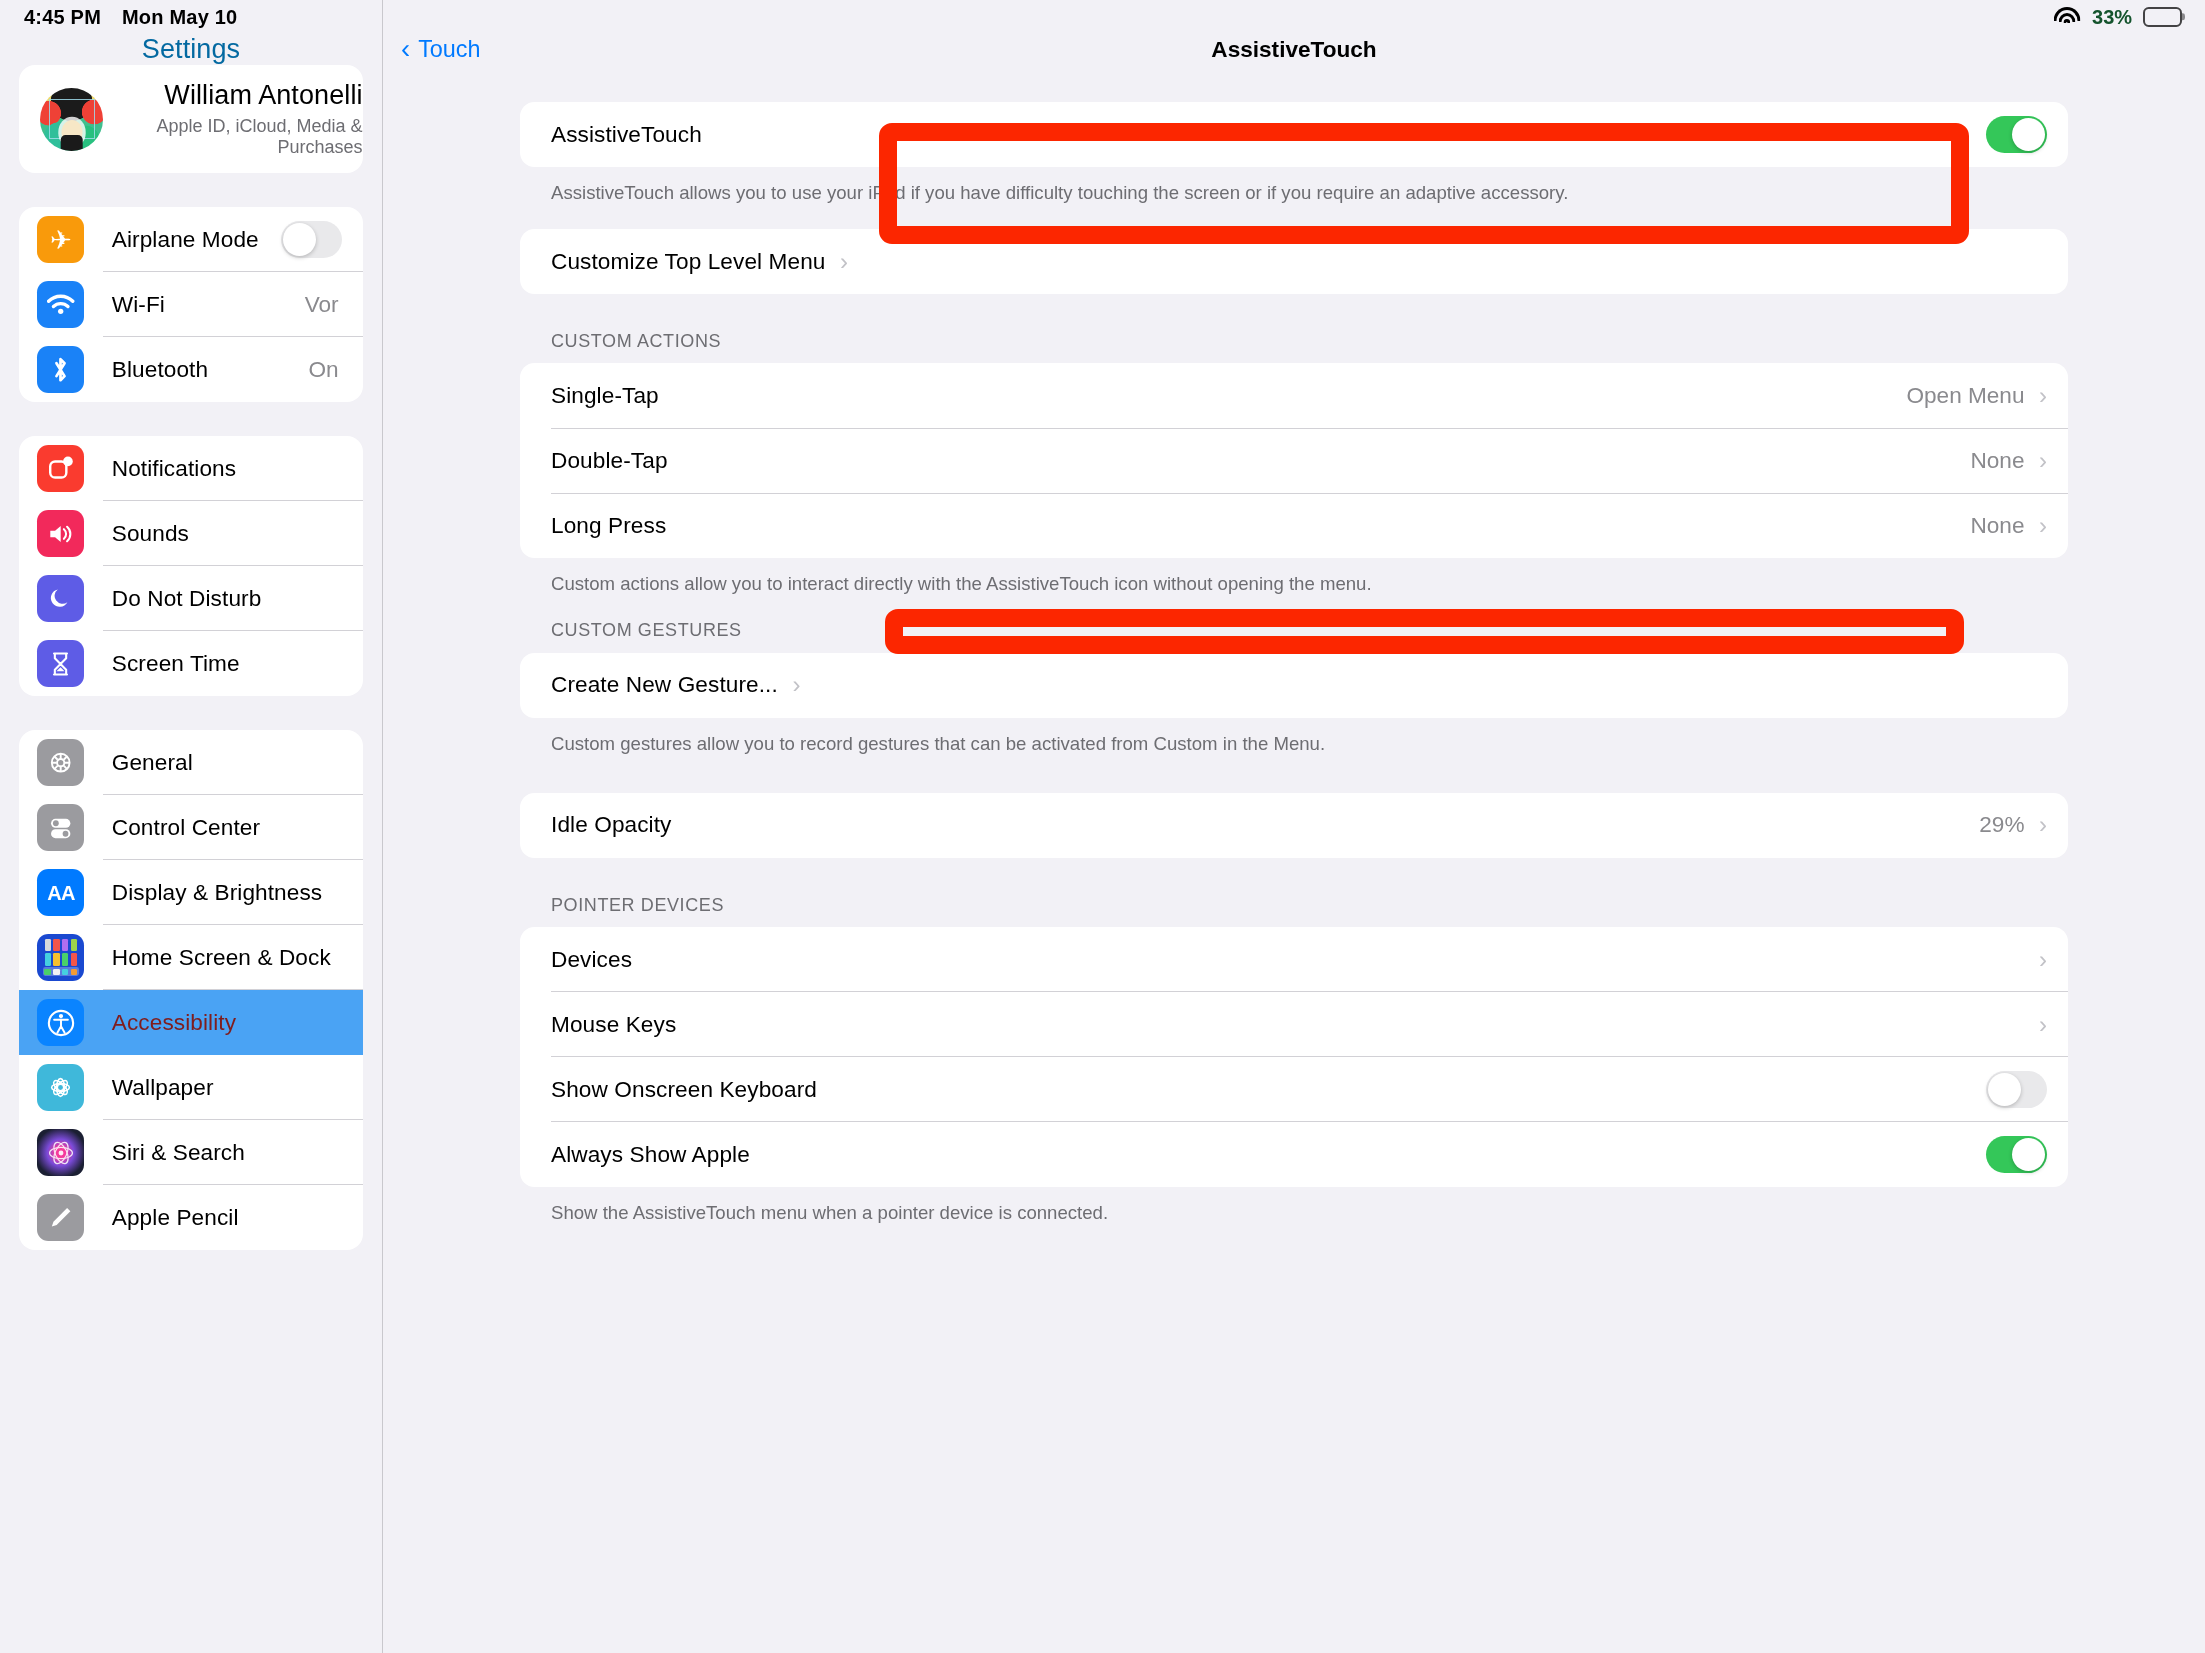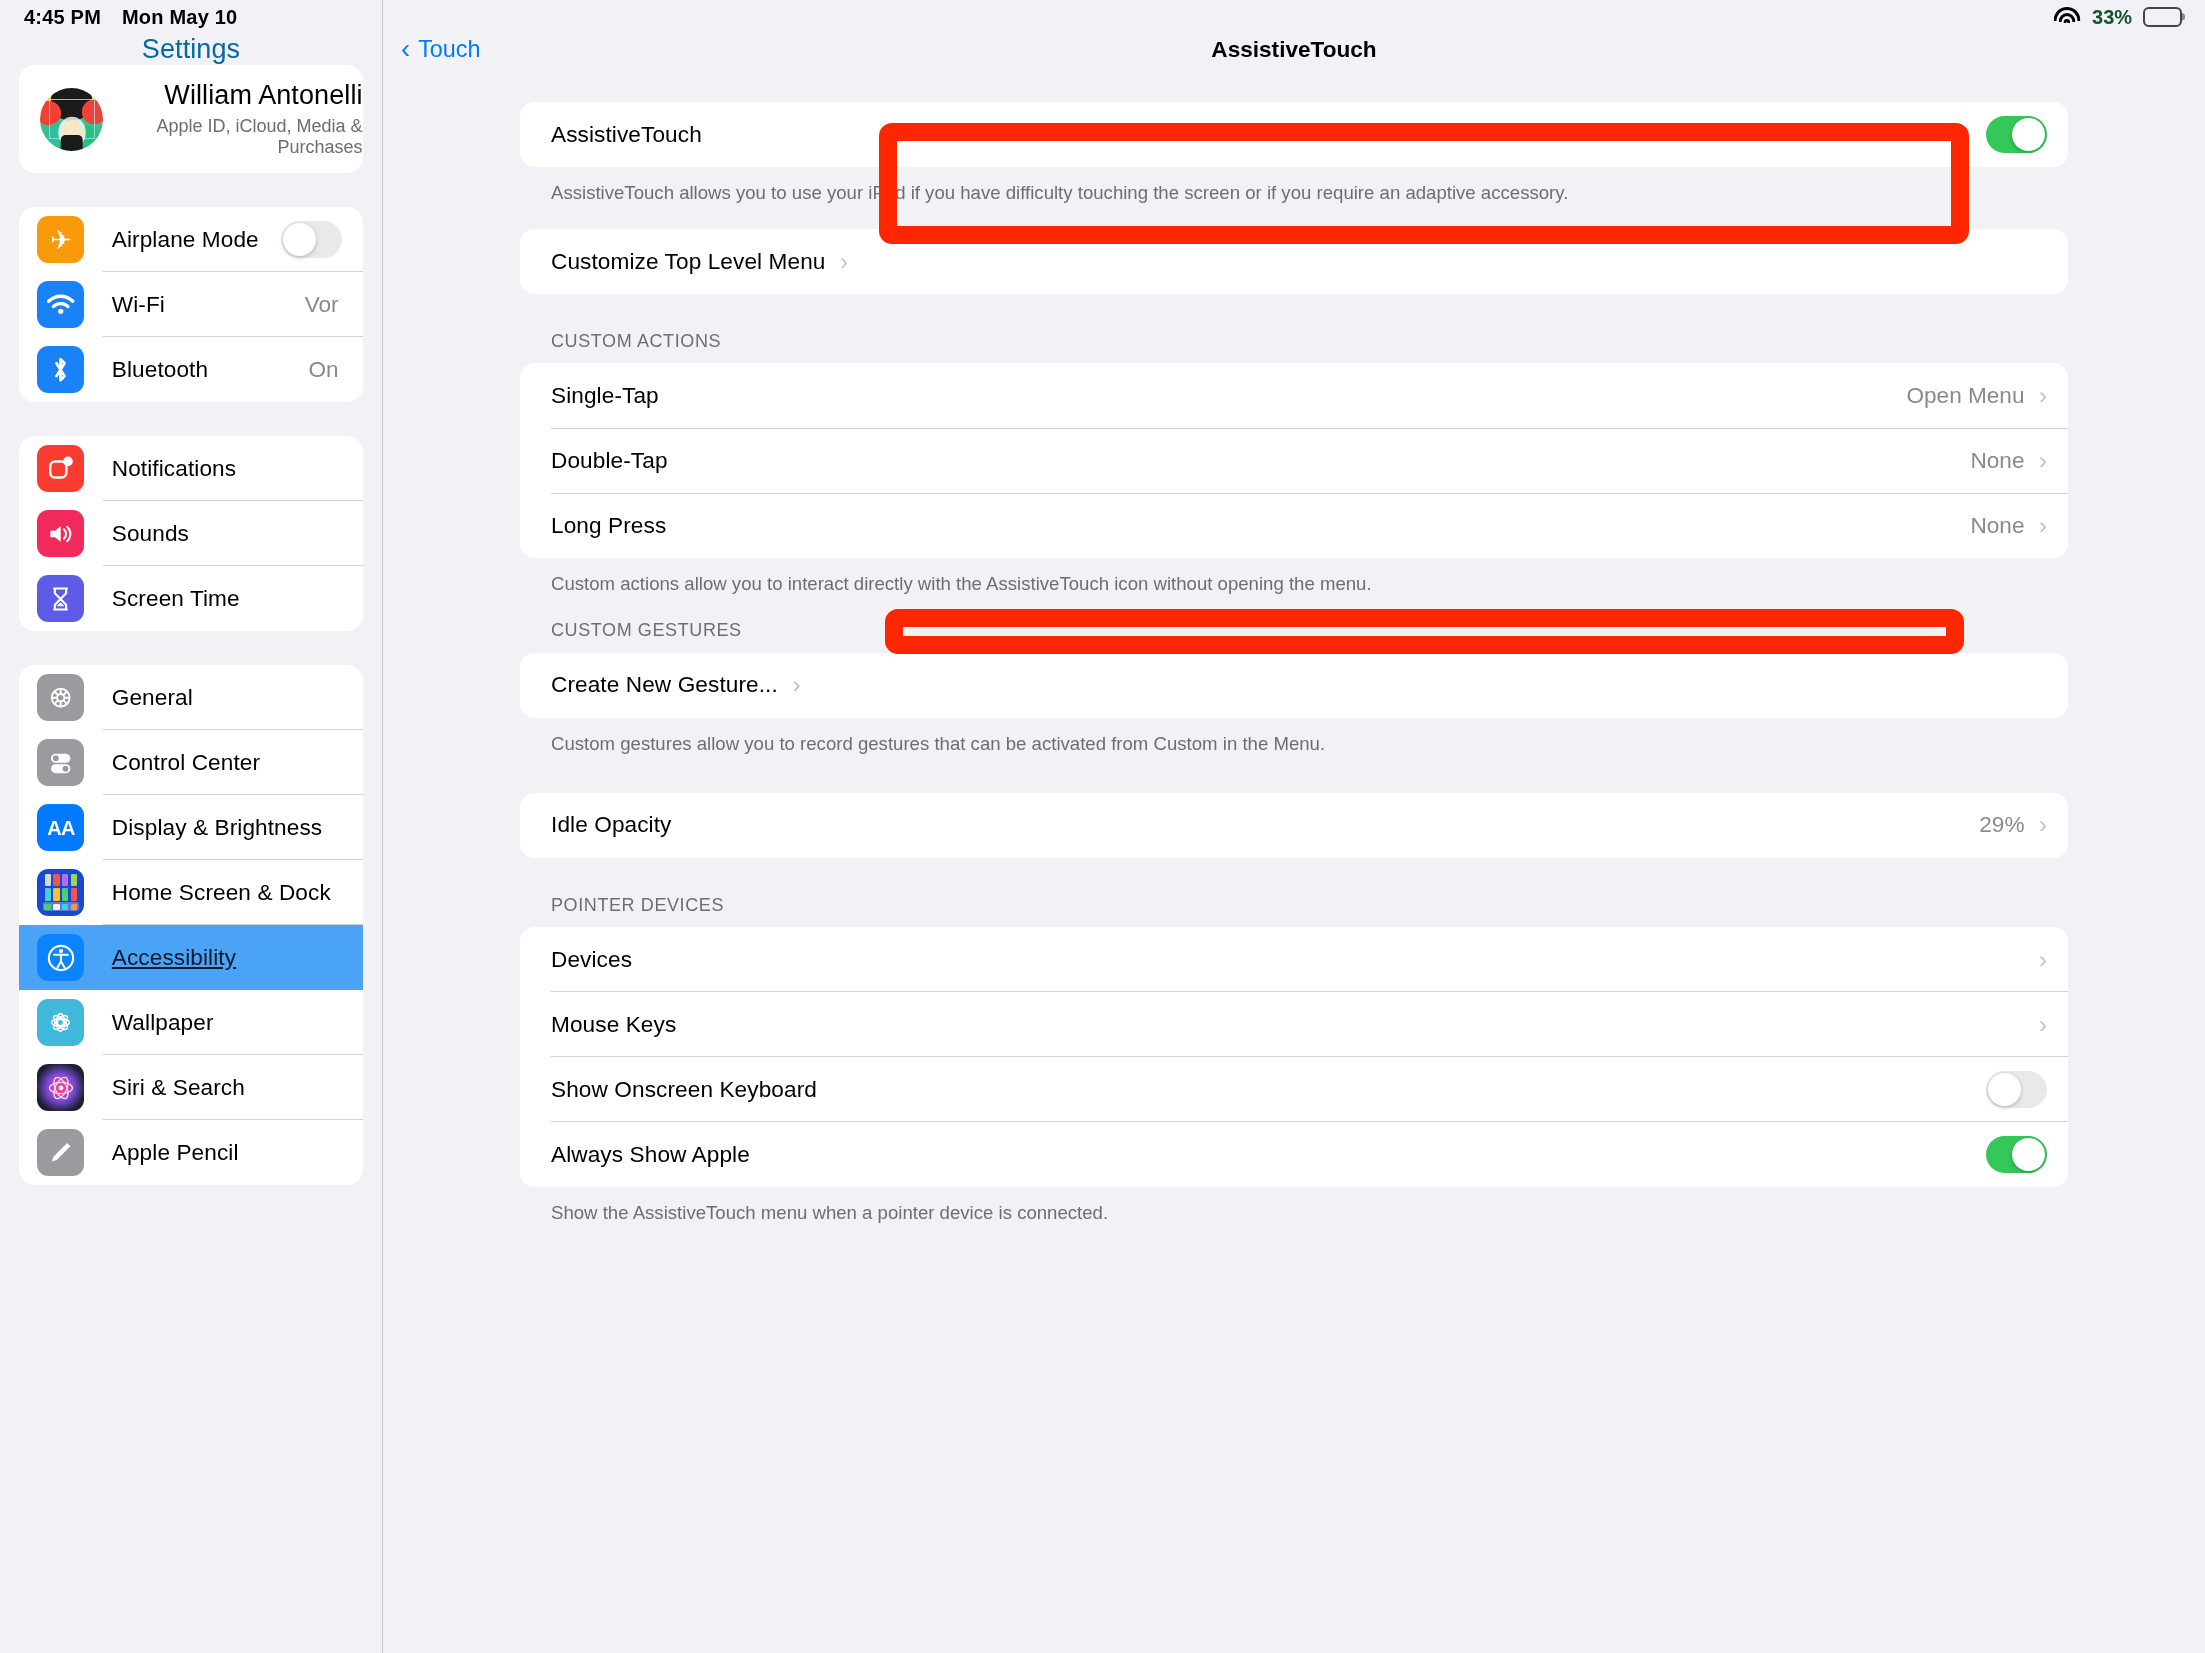--- a/index.html
+++ b/index.html
@@ -96,21 +96,21 @@
     width: 22.6px; height: 16px; background: #1a1a1a; border-radius: 4.8px 4.8px 0 0;
   }
   #avatar .crosshair {
     position: absolute; inset: 18% 14%; border: 0.8px solid rgba(160,220,235,.85);
   }
   #profile-text { margin-left: 26px; display: flex; flex-direction: column; gap: 4.8px; }
   #profile-name { font-size: 27px; color: #000; letter-spacing: 0.1px; }
   #profile-sub { font-size: 18px; color: #6d6d72; }
 
   .row.selected { background: #4aa3f4; }
-  .row.selected .sb-label { color: #0f172a; text-decoration: underline; }
+  .row.selected .sb-label { color: #7f1d1d; }
 
   
   .ic-airplane { background: #f99a0b; }
   .ic-wifi { background: #1a82f7; }
   .ic-bt { background: #1a82f7; }
   .ic-notif { background: #fa3b2f; }
   .ic-sounds { background: #f2295b; }
   .ic-dnd { background: #5e5ce6; }
   .ic-screentime { background: #5e5ce6; }
   .ic-general { background: #9b9b9f; }
@@ -294,20 +294,29 @@
             <svg width="27.4" height="24" viewBox="0 0 34 30">
                 <path d="M4 11 H10 L17 5 V25 L10 19 H4 Z" fill="#fff"></path>
                 <path d="M21 9 A8 8 0 0 1 21 21" stroke="#fff" stroke-width="2.6" fill="none" stroke-linecap="round"></path>
                 <path d="M25 6 A12 12 0 0 1 25 24" stroke="#fff" stroke-width="2.6" fill="none" stroke-linecap="round"></path>
               </svg>
           </span>
           <span class="sb-label">Sounds</span>
           <span class="sep"></span>
         </div>
         <div class="row">
+          <span class="sb-icon ic-dnd">
+            <svg width="24" height="24" viewBox="0 0 30 30">
+                <path d="M23 19 A11 11 0 1 1 11 3 A9 9 0 0 0 23 19 Z" fill="#fff"></path>
+              </svg>
+          </span>
+          <span class="sb-label">Do Not Disturb</span>
+          <span class="sep"></span>
+        </div>
+        <div class="row">
           <span class="sb-icon ic-screentime">
             <svg width="21" height="26" viewBox="0 0 26 32">
                 <path d="M5 3 H21 M5 29 H21 M6 3 L6 9 L13 16 L20 9 L20 3 M6 29 L6 23 L13 16 L20 23 L20 29" stroke="#fff" stroke-width="2.6" fill="none" stroke-linecap="round" stroke-linejoin="round"></path>
                 <path d="M8 25 L13 20 L18 25 Z" fill="#fff"></path>
               </svg>
           </span>
           <span class="sb-label">Screen Time</span>
 
         </div>
       </div>

